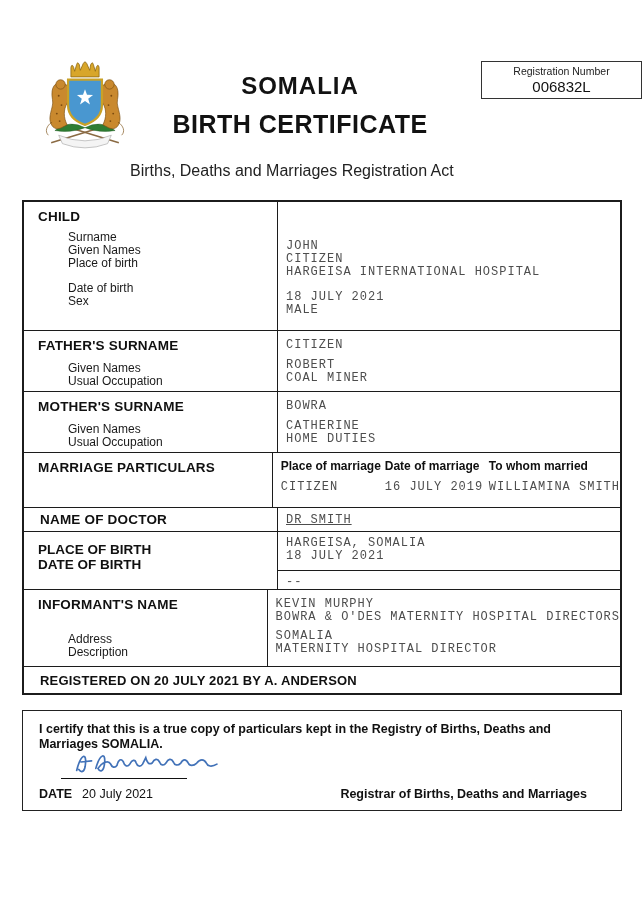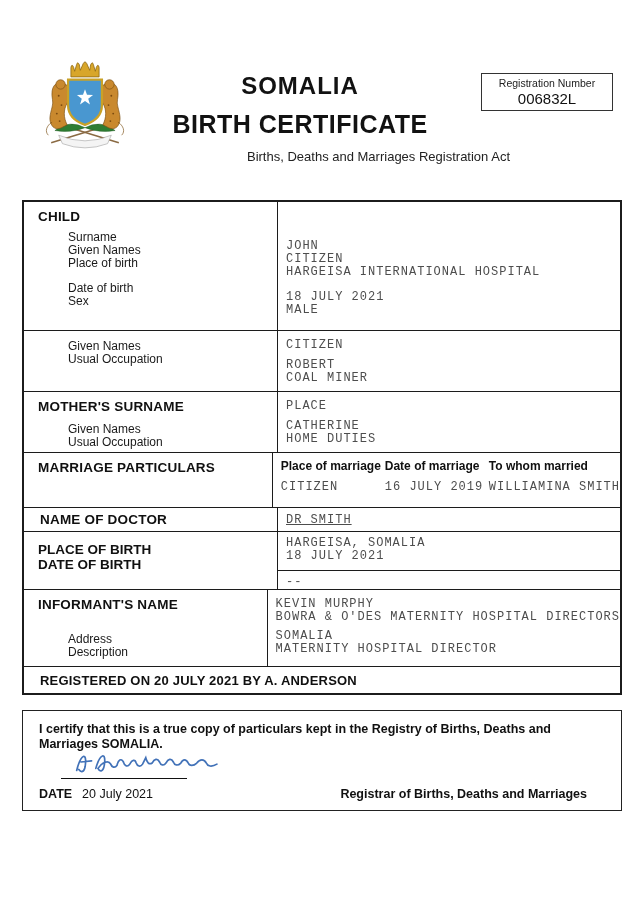--- a/index.html
+++ b/index.html
@@ -7,23 +7,23 @@
     position:relative;width:643px;height:913px;background:#ffffff;
     font-family:"Liberation Sans","DejaVu Sans",sans-serif;color:#111;
     margin:0 auto;overflow:hidden;
   }
   
   .emblem{position:absolute;left:38px;top:60px;width:94px;height:94px;}
   .title-country{position:absolute;left:110px;top:72px;width:380px;text-align:center;
     font-size:24px;font-weight:bold;letter-spacing:1px;color:#121212;}
   .title-cert{position:absolute;left:110px;top:110px;width:380px;text-align:center;
     font-size:25px;font-weight:bold;letter-spacing:0.5px;color:#121212;}
-  .subtitle{position:absolute;left:130px;top:149px;width:380px;text-align:right;
-    font-size:13px;color:#222;}
-  .regbox{position:absolute;left:481px;top:73px;width:132px;height:38px;
+  .subtitle{position:absolute;left:130px;top:162px;width:380px;text-align:left;
+    font-size:16px;color:#222;}
+  .regbox{position:absolute;left:481px;top:61px;width:161px;height:38px;
     border:1.5px solid #333;text-align:center;box-sizing:border-box;padding-top:3px;}
   .regbox .reg-label{font-size:10.5px;color:#222;}
   .regbox .reg-number{font-size:15px;color:#111;margin-top:1px;}
   
   .cert-table{position:absolute;left:22px;top:200px;width:600px;
     border:2px solid #1c1c1c;box-sizing:border-box;background:#fff;}
   .row{display:flex;box-sizing:border-box;}
   .row + .row{border-top:1.5px solid #1c1c1c;}
   .cell-l{width:254px;box-sizing:border-box;border-right:1.5px solid #1c1c1c;}
   .cell-r{flex:1;box-sizing:border-box;}
@@ -149,20 +149,21 @@
           <div class="mono">HARGEISA INTERNATIONAL HOSPITAL</div>
           <div class="spacer12"></div>
           <div class="mono">18 JULY 2021</div>
           <div class="mono">MALE</div>
         </div>
       </div>
     </div>
 
     <div class="row r-father">
       <div class="cell-l">
+        <div class="sec-title">FATHER'S SURNAME</div>
         <div class="fm-labels">
           <div class="sub-label">Given Names</div>
           <div class="sub-label">Usual Occupation</div>
         </div>
       </div>
       <div class="cell-r">
         <div class="pad">
           <div class="mono">CITIZEN</div>
           <div class="spacer7"></div>
           <div class="mono">ROBERT</div>
@@ -174,21 +175,21 @@
     <div class="row r-mother">
       <div class="cell-l">
         <div class="sec-title">MOTHER'S SURNAME</div>
         <div class="fm-labels">
           <div class="sub-label">Given Names</div>
           <div class="sub-label">Usual Occupation</div>
         </div>
       </div>
       <div class="cell-r">
         <div class="pad">
-          <div class="mono">PLACE</div>
+          <div class="mono">BOWRA</div>
           <div class="spacer7"></div>
           <div class="mono">CATHERINE</div>
           <div class="mono">HOME DUTIES</div>
         </div>
       </div>
     </div>
 
     <div class="row r-marriage">
       <div class="cell-l">
         <div class="sec-title">MARRIAGE PARTICULARS</div>

